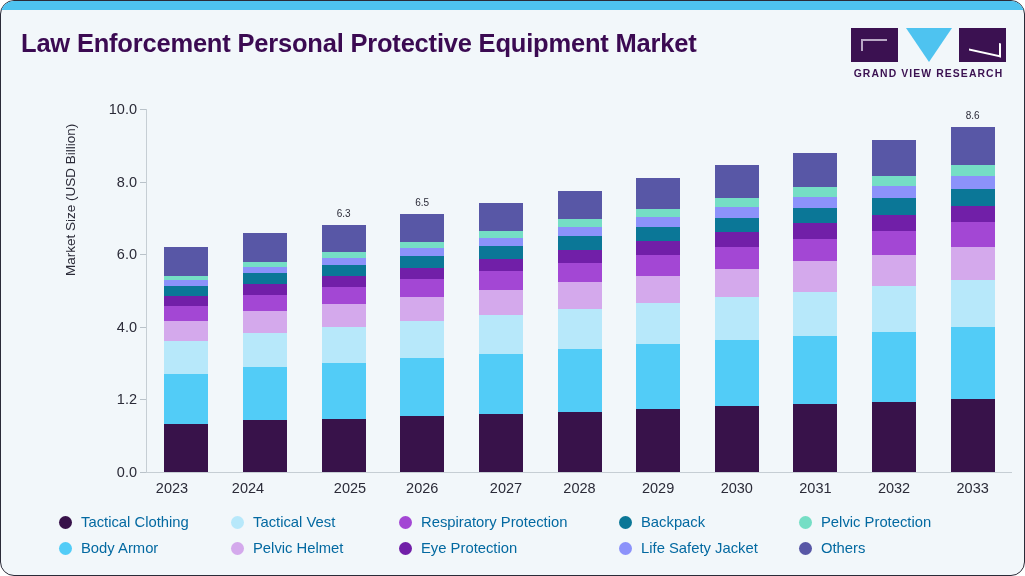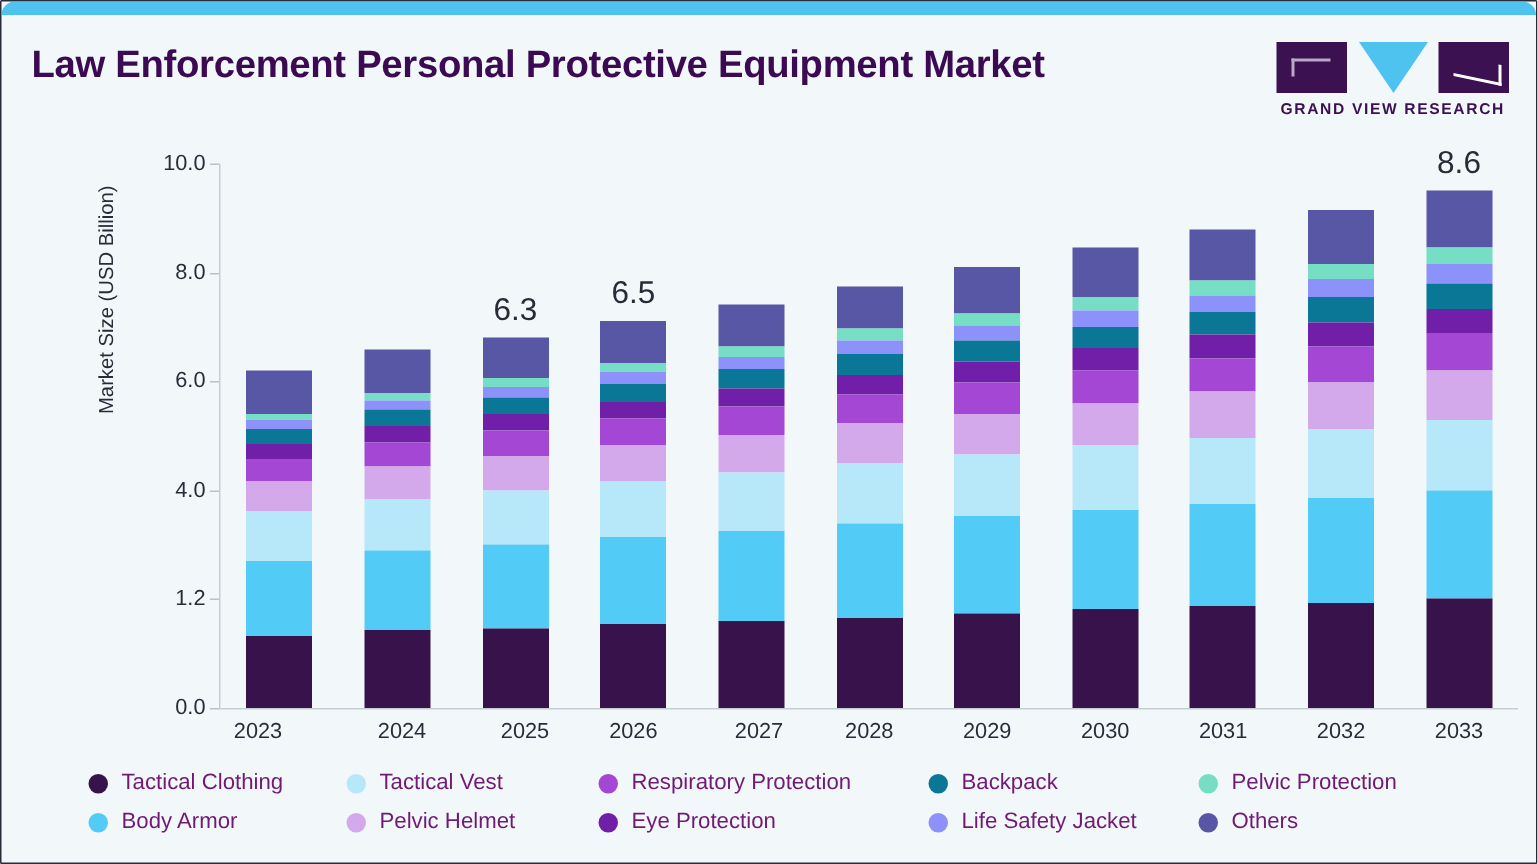--- a/index.html
+++ b/index.html
@@ -6,21 +6,21 @@
   html, body {
     width: 1025px; height: 576px;
     background: #ffffff;
     font-family: "Liberation Sans", sans-serif;
   }
   #card {
     position: relative;
     width: 1025px; height: 576px;
     background: #f2f7fa;
     border: 1px solid #2b2b38;
-    border-radius: 1px;
+    border-radius: 14px;
     overflow: hidden;
   }
   #top-accent {
     position: absolute; top: 0; left: 0; right: 0;
     height: 9px;
     background: #4ec3f0;
     border-top-left-radius: 9px;
     border-top-right-radius: 9px;
   }
   
@@ -83,36 +83,36 @@
     position: absolute; left: 145px; top: 384px; width: 866px; height: 1px; background: #c6ced4;
   }
   #bars {
     position: absolute; left: 146px; top: 21px; width: 865px; height: 363px;
   }
   .bar-group { position: absolute; bottom: 0; height: 100%; }
   .bar-stack { position: absolute; bottom: 0; left: 0; width: 100%; }
   .seg { width: 100%; display: block; }
   .bar-value {
     position: absolute; left: 50%; transform: translateX(-50%);
-    font-size: 21px; color: #2b2b38; white-space: nowrap;
+    font-size: 10px; color: #2b2b38; white-space: nowrap;
   }
   .xtick-label {
     position: absolute; top: 392px; font-size: 14.5px; color: #2b2b38;
     text-align: center; transform: translateX(-50%);
   }
   
   #legend {
     position: absolute; left: 58px; top: 508px; width: 950px; height: 56px;
   }
   .legend-row { display: flex; height: 26px; align-items: center; }
   .legend-item { display: flex; align-items: center; }
   .legend-dot {
     width: 13px; height: 13px; border-radius: 50%; flex: 0 0 auto; margin-right: 9px;
   }
-  .legend-text { font-size: 14.8px; color: #701a75; white-space: nowrap; }
+  .legend-text { font-size: 14.8px; color: #0369a1; white-space: nowrap; }
   .lcol-0 { width: 172px; }
   .lcol-1 { width: 168px; }
   .lcol-2 { width: 220px; }
   .lcol-3 { width: 180px; }
   .lcol-4 { width: 180px; }
 </style>
 </head>
 <body>
 
 <div id="card">
@@ -303,21 +303,21 @@
             <div class="seg" title="Combat Helmet 2033: 0.91" style="height: 33.033px; background: rgb(212, 169, 236);"></div>
             <div class="seg" title="Tactical Vest 2033: 1.29" style="height: 46.827px; background: rgb(183, 232, 250);"></div>
             <div class="seg" title="Body Armor 2033: 1.98" style="height: 71.874px; background: rgb(82, 204, 247);"></div>
             <div class="seg" title="Tactical Clothing 2033: 2.01" style="height: 72.963px; background: rgb(56, 18, 74);"></div>
           </div>
           <div class="bar-value" style="bottom: 350.85px;">8.6</div>
         </div>
       </div>
     <div id="xticks">
         <div class="xtick-label" style="left: 171px;">2023</div>
-        <div class="xtick-label" style="left: 267px;">2024</div>
+        <div class="xtick-label" style="left: 247px;">2024</div>
         <div class="xtick-label" style="left: 349px;">2025</div>
         <div class="xtick-label" style="left: 421.227px;">2026</div>
         <div class="xtick-label" style="left: 505px;">2027</div>
         <div class="xtick-label" style="left: 578.5px;">2028</div>
         <div class="xtick-label" style="left: 657.136px;">2029</div>
         <div class="xtick-label" style="left: 735.773px;">2030</div>
         <div class="xtick-label" style="left: 814.409px;">2031</div>
         <div class="xtick-label" style="left: 893.045px;">2032</div>
         <div class="xtick-label" style="left: 971.682px;">2033</div>
       </div>

